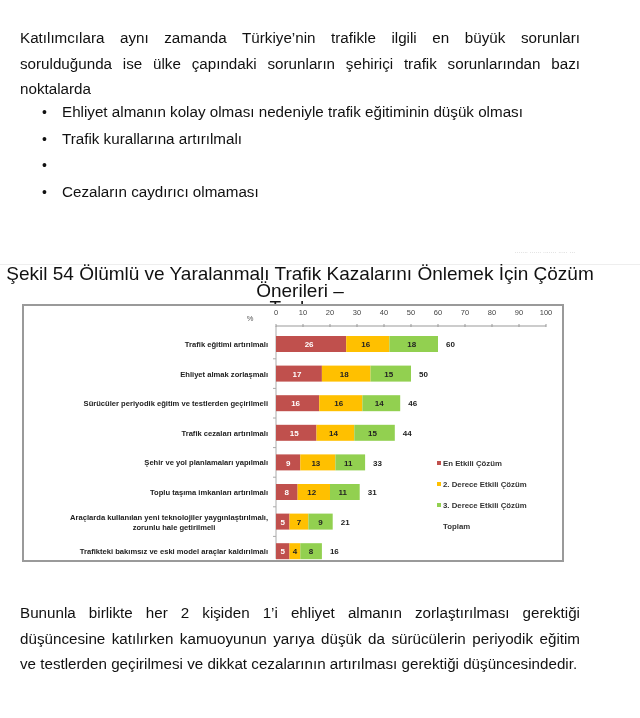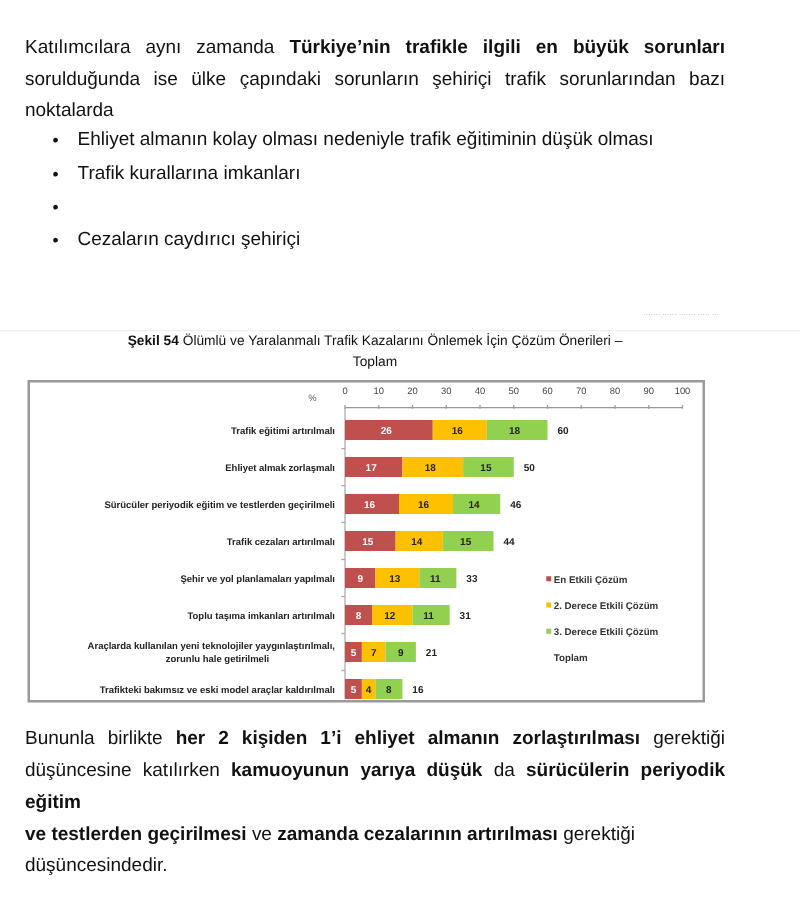--- a/index.html
+++ b/index.html
@@ -1,46 +1,46 @@
 <!DOCTYPE html>
 <html><head>
 <meta charset="utf-8">
 <style>
   html, body { margin: 0; padding: 0; background: #ffffff; }
   body { width: 640px; height: 718px; position: relative; overflow: hidden;
          font-family: "Liberation Sans", sans-serif; color: #111; }
   .para { position: absolute; left: 20px; width: 560px; font-size: 15.2px; line-height: 25.5px; }
   .justify { text-align: justify; text-align-last: justify; }
-  b { font-weight: bold; }
+  b { font-weight: normal; }
   #p1 { top: 25px; }
   ul.bullets { position: absolute; left: 40px; top: 99px; margin: 0; padding: 0; list-style: none; font-size: 15.2px; }
   ul.bullets li { height: 26.5px; line-height: 26.5px; position: relative; padding-left: 22px; }
   ul.bullets li .dot { position: absolute; left: 2px; top: 0; font-size: 14px; }
   .faint { position: absolute; left: 515px; top: 248px; font-size: 5px; color: #999; letter-spacing: 0.5px; }
   .faint-line { position: absolute; left: 0; top: 264px; width: 640px; height: 1px; background: #eee; }
-  .fig-title { position: absolute; left: 0; top: 265px; width: 600px; text-align: center; font-size: 11px; line-height: 17px; }
+  .fig-title { position: absolute; left: 0; top: 265px; width: 600px; text-align: center; font-size: 19px; line-height: 17px; }
   .chart-box { position: absolute; left: 22px; top: 304px; width: 542px; height: 258px; border: 2px solid #9a9a9a; box-sizing: border-box; background: #fff; }
   svg text { font-family: "Liberation Sans", sans-serif; }
-  #p2 { top: 578px; }
+  #p2 { top: 600px; }
 </style>
 </head>
 <body>
 
 <div id="p1" class="para">
   <div class="justify">
     <span>Katılımcılara aynı zamanda </span><b>Türkiye’nin trafikle ilgili en büyük sorunları</b>
   </div>
   <div class="justify">sorulduğunda ise ülke çapındaki sorunların şehiriçi trafik sorunlarından bazı noktalarda</div>
 </div>
 
 <ul class="bullets">
   <li><span class="dot">•</span><span>Ehliyet almanın kolay olması nedeniyle trafik eğitiminin düşük olması</span></li>
-  <li><span class="dot">•</span><span>Trafik kurallarına imkanları</span></li>
+  <li><span class="dot">•</span><span>Trafik kurallarına artırılmalı</span></li>
   <li><span class="dot">•</span></li>
-  <li><span class="dot">•</span><span>Cezaların caydırıcı şehiriçi</span></li>
+  <li><span class="dot">•</span><span>Cezaların caydırıcı olmaması</span></li>
 </ul>
 
 <div class="faint">....... ...... ....... ..... ...</div>
 <div class="faint-line"></div>
 
 <div class="fig-title">
   <div><b>Şekil 54</b> <span>Ölümlü ve Yaralanmalı Trafik Kazalarını Önlemek İçin Çözüm Önerileri –</span></div>
   <div>Toplam</div>
 </div>
 
@@ -150,16 +150,16 @@
       <rect x="413" y="197" width="4" height="4" fill="#92d050"></rect>
       <text x="419" y="202" font-size="7.8" font-weight="bold" fill="#333">3. Derece Etkili Çözüm</text>
       <text x="419" y="223" font-size="7.8" font-weight="bold" fill="#333">Toplam</text>
     </svg>
 </div>
 
 <div id="p2" class="para">
   <div id="p2-lines">
       <div class="justify"><span>Bununla birlikte </span><b>her 2 kişiden 1’i ehliyet almanın zorlaştırılması</b><span> gerektiği</span></div>
       <div class="justify"><span>düşüncesine katılırken </span><b>kamuoyunun yarıya düşük</b><span> da </span><b>sürücülerin periyodik eğitim</b></div>
-      <div><b>ve testlerden geçirilmesi</b><span> ve </span><b>zamanda cezalarının artırılması</b><span> gerektiği düşüncesindedir.</span></div>
+      <div><b>ve testlerden geçirilmesi</b><span> ve </span><b>dikkat cezalarının artırılması</b><span> gerektiği düşüncesindedir.</span></div>
       <div class="justify"></div>
     </div>
 </div>
 
 </body></html>

